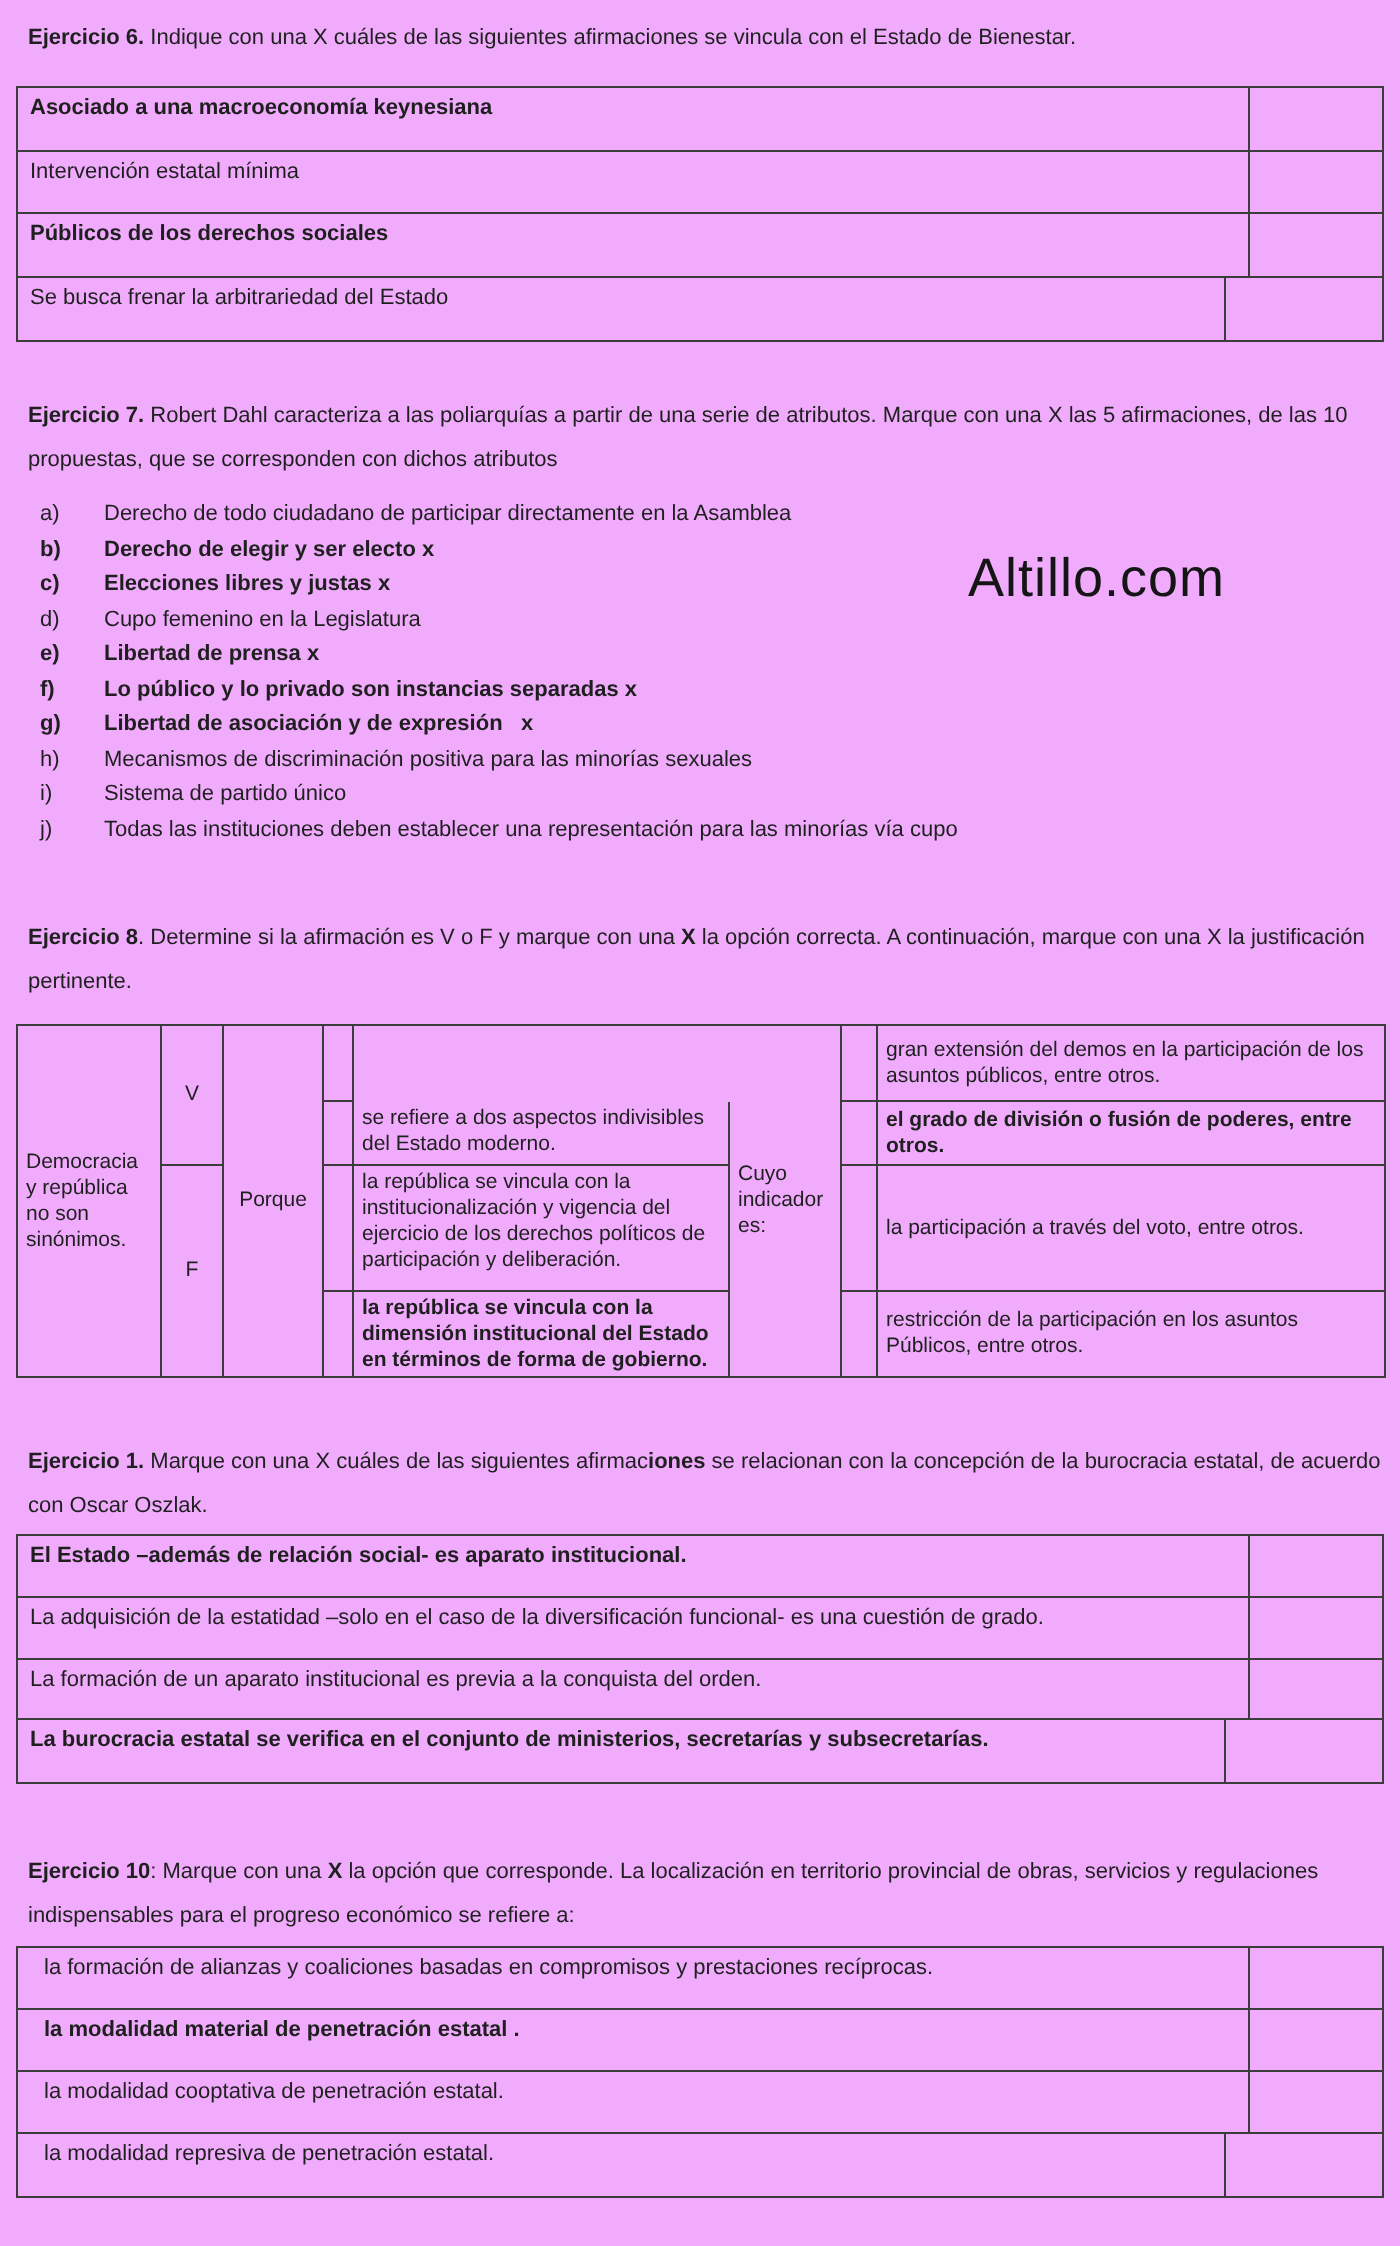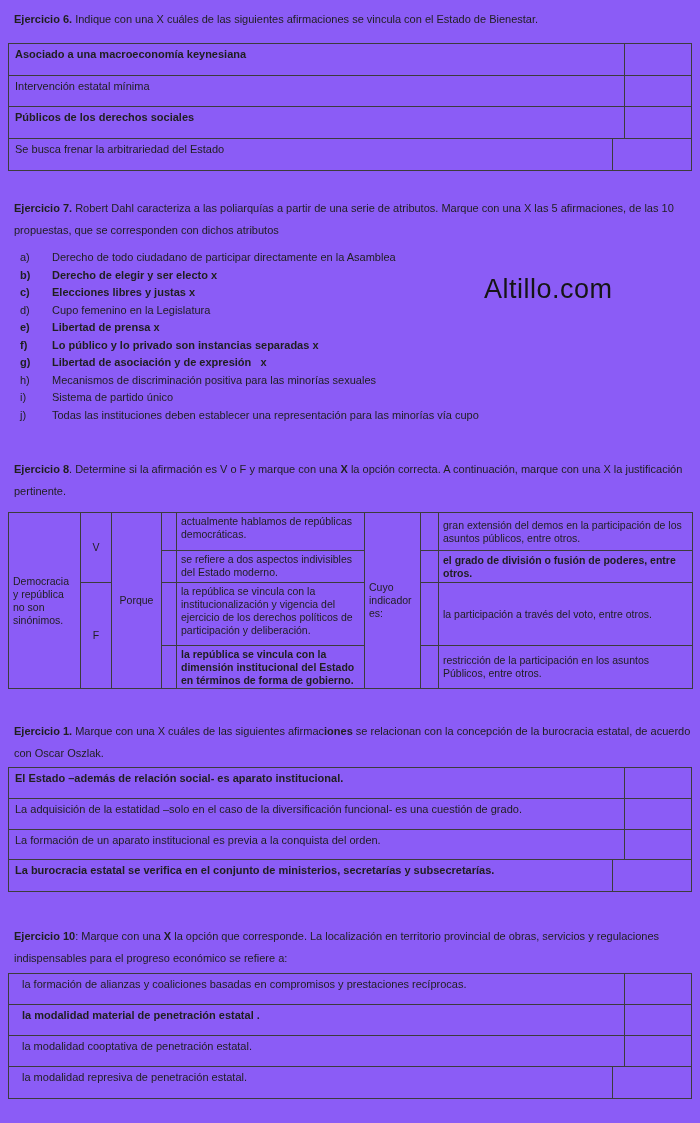--- a/index.html
+++ b/index.html
@@ -1,18 +1,18 @@
 <!DOCTYPE html>
 <html><head>
 <meta charset="utf-8">
 <style>
   html,body { margin:0; padding:0; background:#ffffff; }
   * { box-sizing:border-box; }
   .page {
-    position:relative; width:700px; height:1123px; background:#8b5cf6;
+    position:relative; width:700px; height:1123px; background:#f0abfc;
     font-family:"Liberation Sans", sans-serif; color:#1f1f1f; overflow:hidden;
   }
   .heading {
     position:absolute; left:14px; width:678px;
     font-size:11px; line-height:22px;
   }
   .bd { font-weight:bold; }
 
   
   .qtable {
@@ -149,21 +149,20 @@
       </div>
     <div class="c pq center">
         <span>Porque</span>
       </div>
 
     <div class="c nopad" style="grid-area:1/4/2/5"></div>
     <div class="c nopad" style="grid-area:2/4/3/5"></div>
     <div class="c nopad" style="grid-area:3/4/4/5"></div>
     <div class="c nopad" style="grid-area:4/4/5/5"></div>
 
-    <div class="c" style="grid-area:1/5/2/6"><span>actualmente hablamos de repúblicas democráticas.</span></div>
     <div class="c" style="grid-area:2/5/3/6"><span>se refiere a dos aspectos indivisibles del Estado moderno.</span></div>
     <div class="c" style="grid-area:3/5/4/6"><span>la república se vincula con la institucionalización y vigencia del ejercicio de los derechos políticos de participación y deliberación.</span></div>
     <div class="c" style="grid-area:4/5/5/6"><span class="bd">la república se vincula con la dimensión institucional del Estado en términos de forma de gobierno.</span></div>
 
     <div class="c cu">
         <span>Cuyo indicador es:</span>
       </div>
 
     <div class="c nopad" style="grid-area:1/7/2/8"></div>
     <div class="c nopad" style="grid-area:2/7/3/8"></div>

